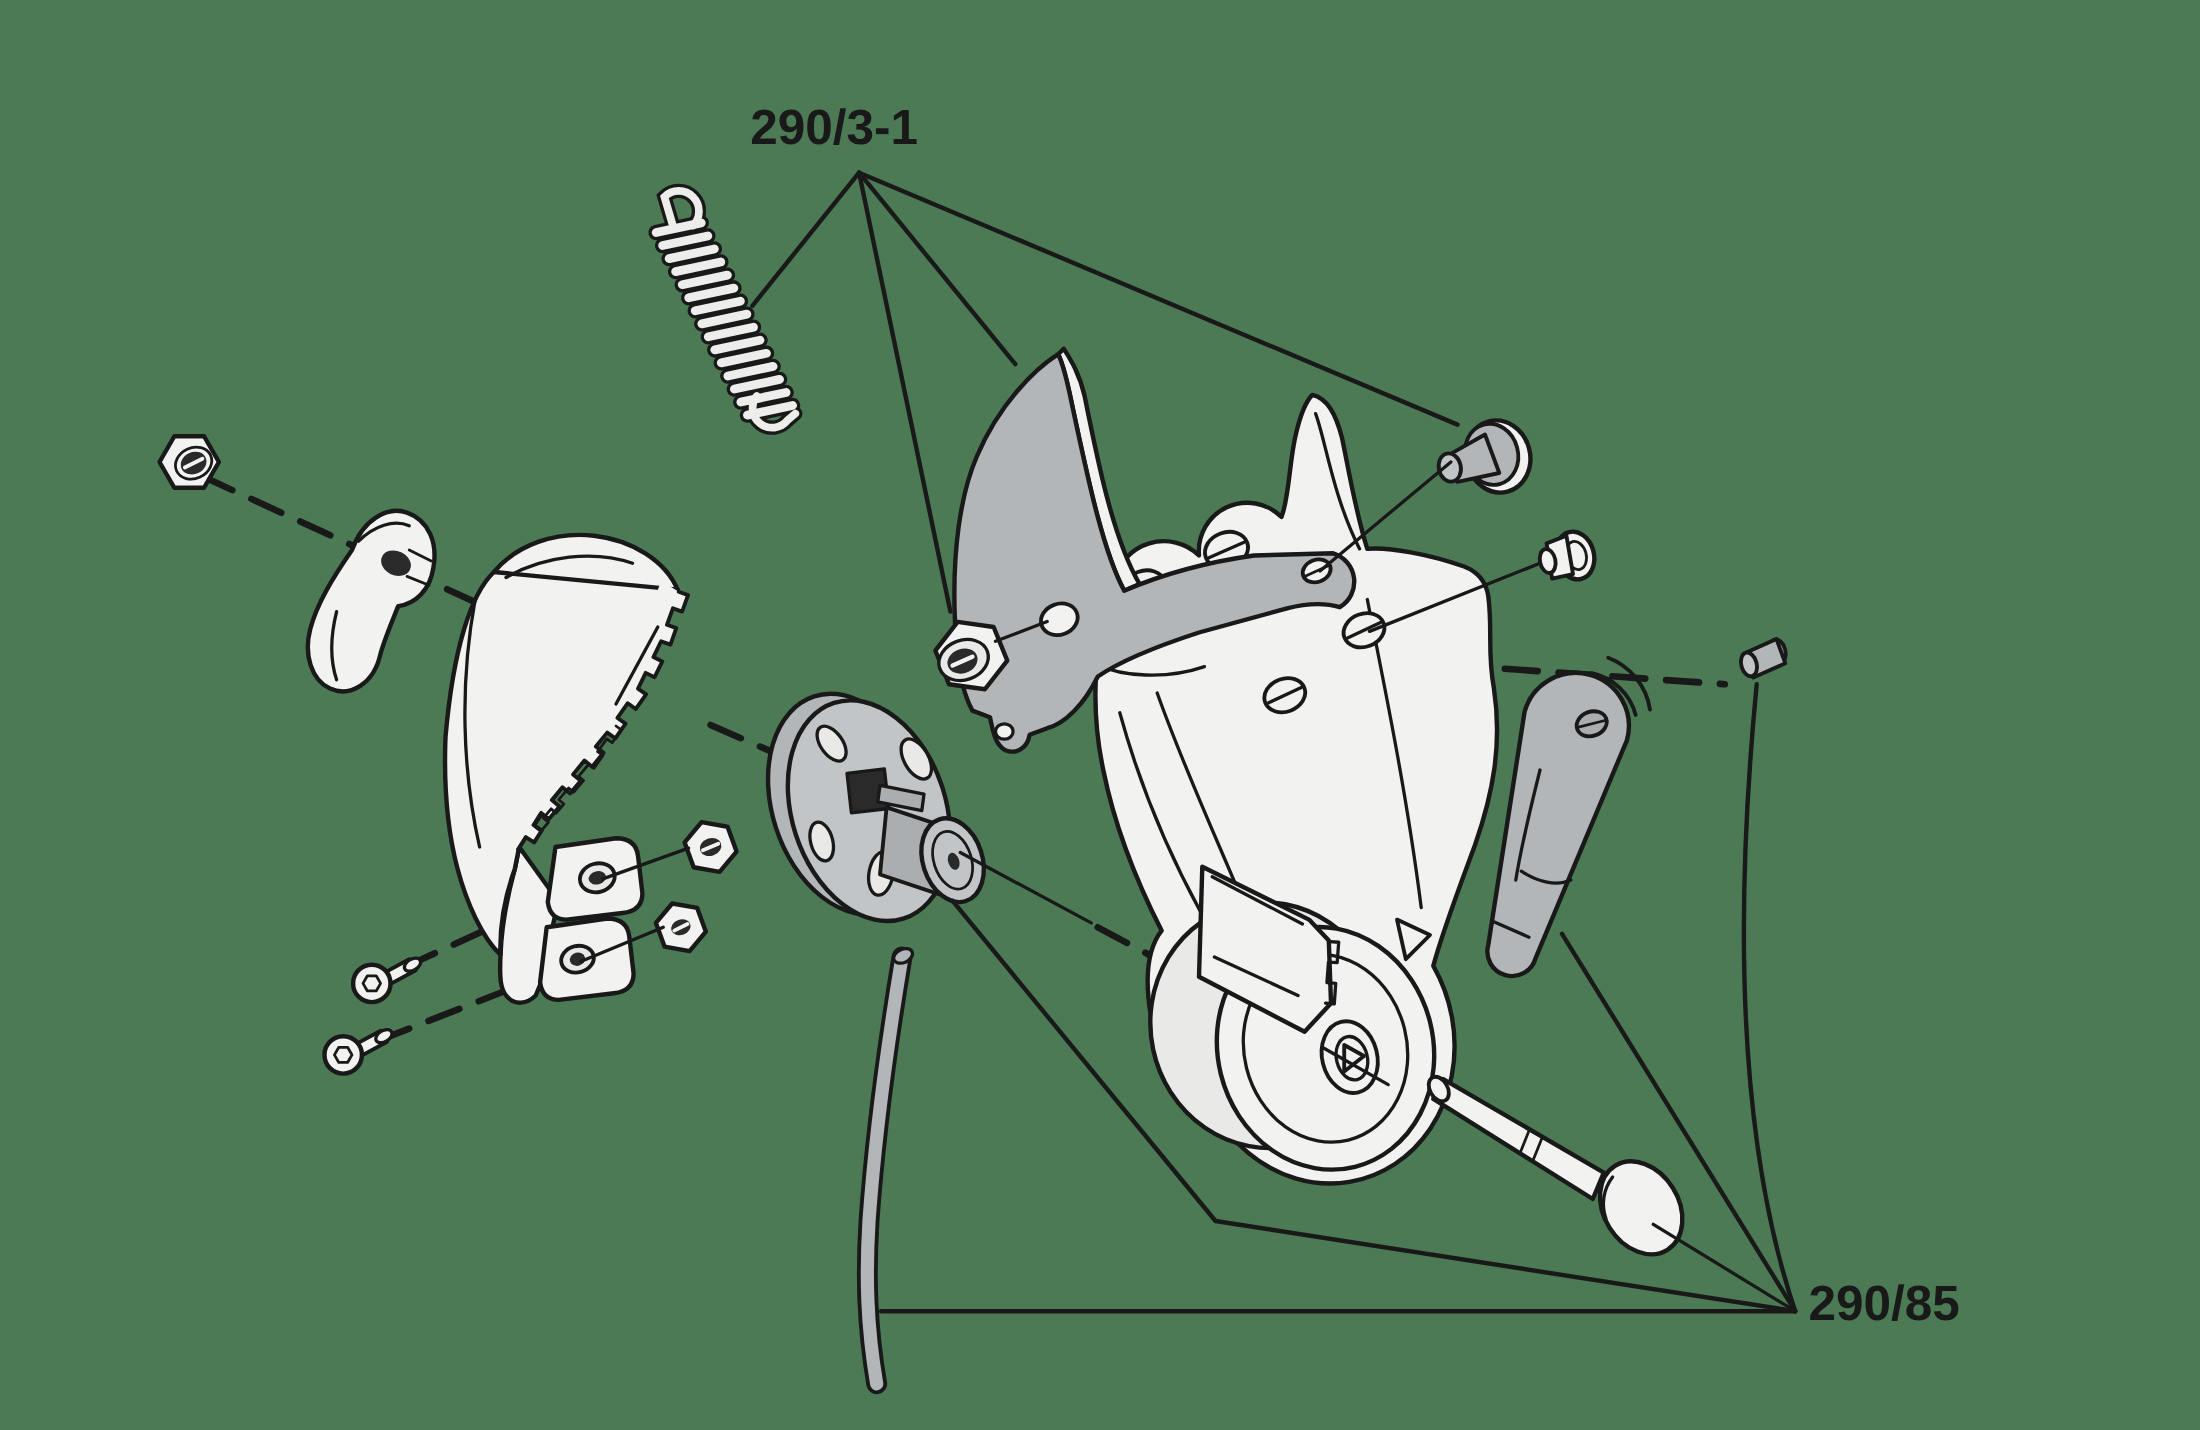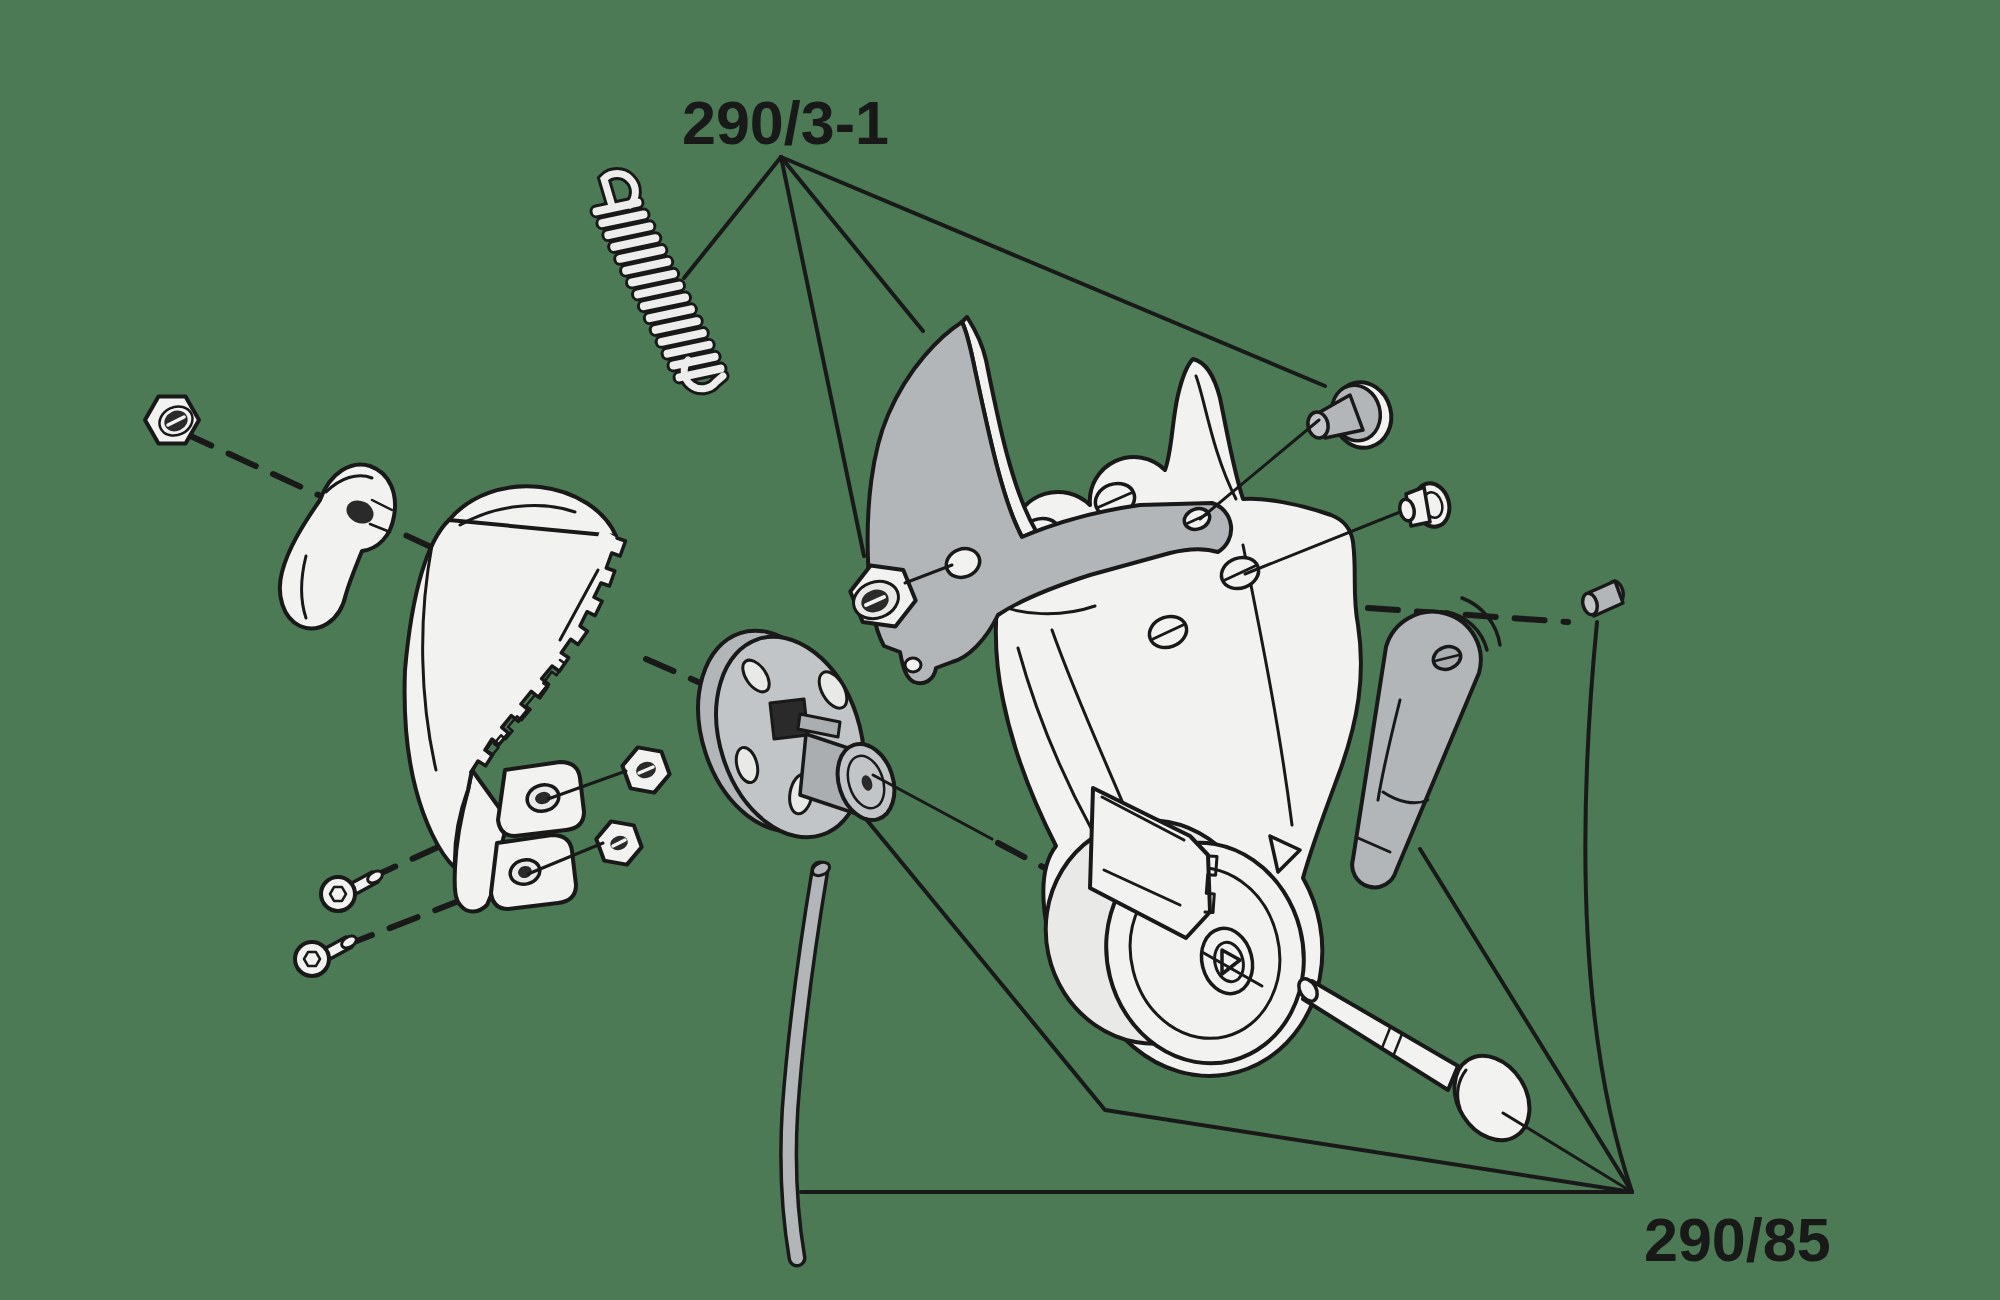--- a/index.html
+++ b/index.html
@@ -3,21 +3,21 @@
 <meta charset="utf-8">
 <style>
   :root{
     --bg:#4B7A55; --line:#191919; --part-light:#F2F2F0; --part-light2:#E9E9E7;
     --part-gray:#B3B6B8; --part-gray2:#ABAEB0; --part-gray3:#C2C5C7; --hole:#2A2A2A;
   }
   html,body{margin:0;padding:0;}
   body{width:2000px;height:1300px;background:var(--bg);position:relative;overflow:hidden;
        font-family:"Liberation Sans", sans-serif;}
   #stage{position:absolute;left:0;top:0;}
-  .label{position:absolute;color:var(--line);font-weight:600;font-size:61px;line-height:1;
+  .label{position:absolute;color:var(--line);font-weight:600;font-size:45px;line-height:1;
          letter-spacing:0px;white-space:nowrap;}
   .st  {stroke:var(--line);stroke-linejoin:round;stroke-linecap:round;fill:none;}
   .fillL{fill:var(--part-light);}
   .fillL2{fill:var(--part-light2);}
   .fillG{fill:var(--part-gray);}
   .fillG2{fill:var(--part-gray2);}
   .fillG3{fill:var(--part-gray3);}
   .fillHole{fill:var(--hole);}
   .w4{stroke-width:4;} .w35{stroke-width:3.5;} .w3{stroke-width:3;} .w25{stroke-width:2.5;}
   .thin{stroke-width:3;} .callout{stroke-width:4;}
@@ -312,13 +312,13 @@
   </g>
   <g>
     <path class="st callout" d="M1420 849 L1632 1192"></path>
     <path class="st callout" d="M1597 622 Q1562 985 1632 1192"></path>
     <path class="st callout" d="M801 1192 L1632 1192"></path>
     <path class="st callout" d="M866 819 L1105 1110 L1632 1192"></path>
   </g>
 </svg>
 
 <div class="label" style="left:682px; top:93px;">290/3-1</div>
-<div class="label" style="left:1644px; top:1162px;margin-top:48px;">290/85</div>
+<div class="label" style="left:1644px; top:1162px;">290/85</div>
 
 </body></html>

